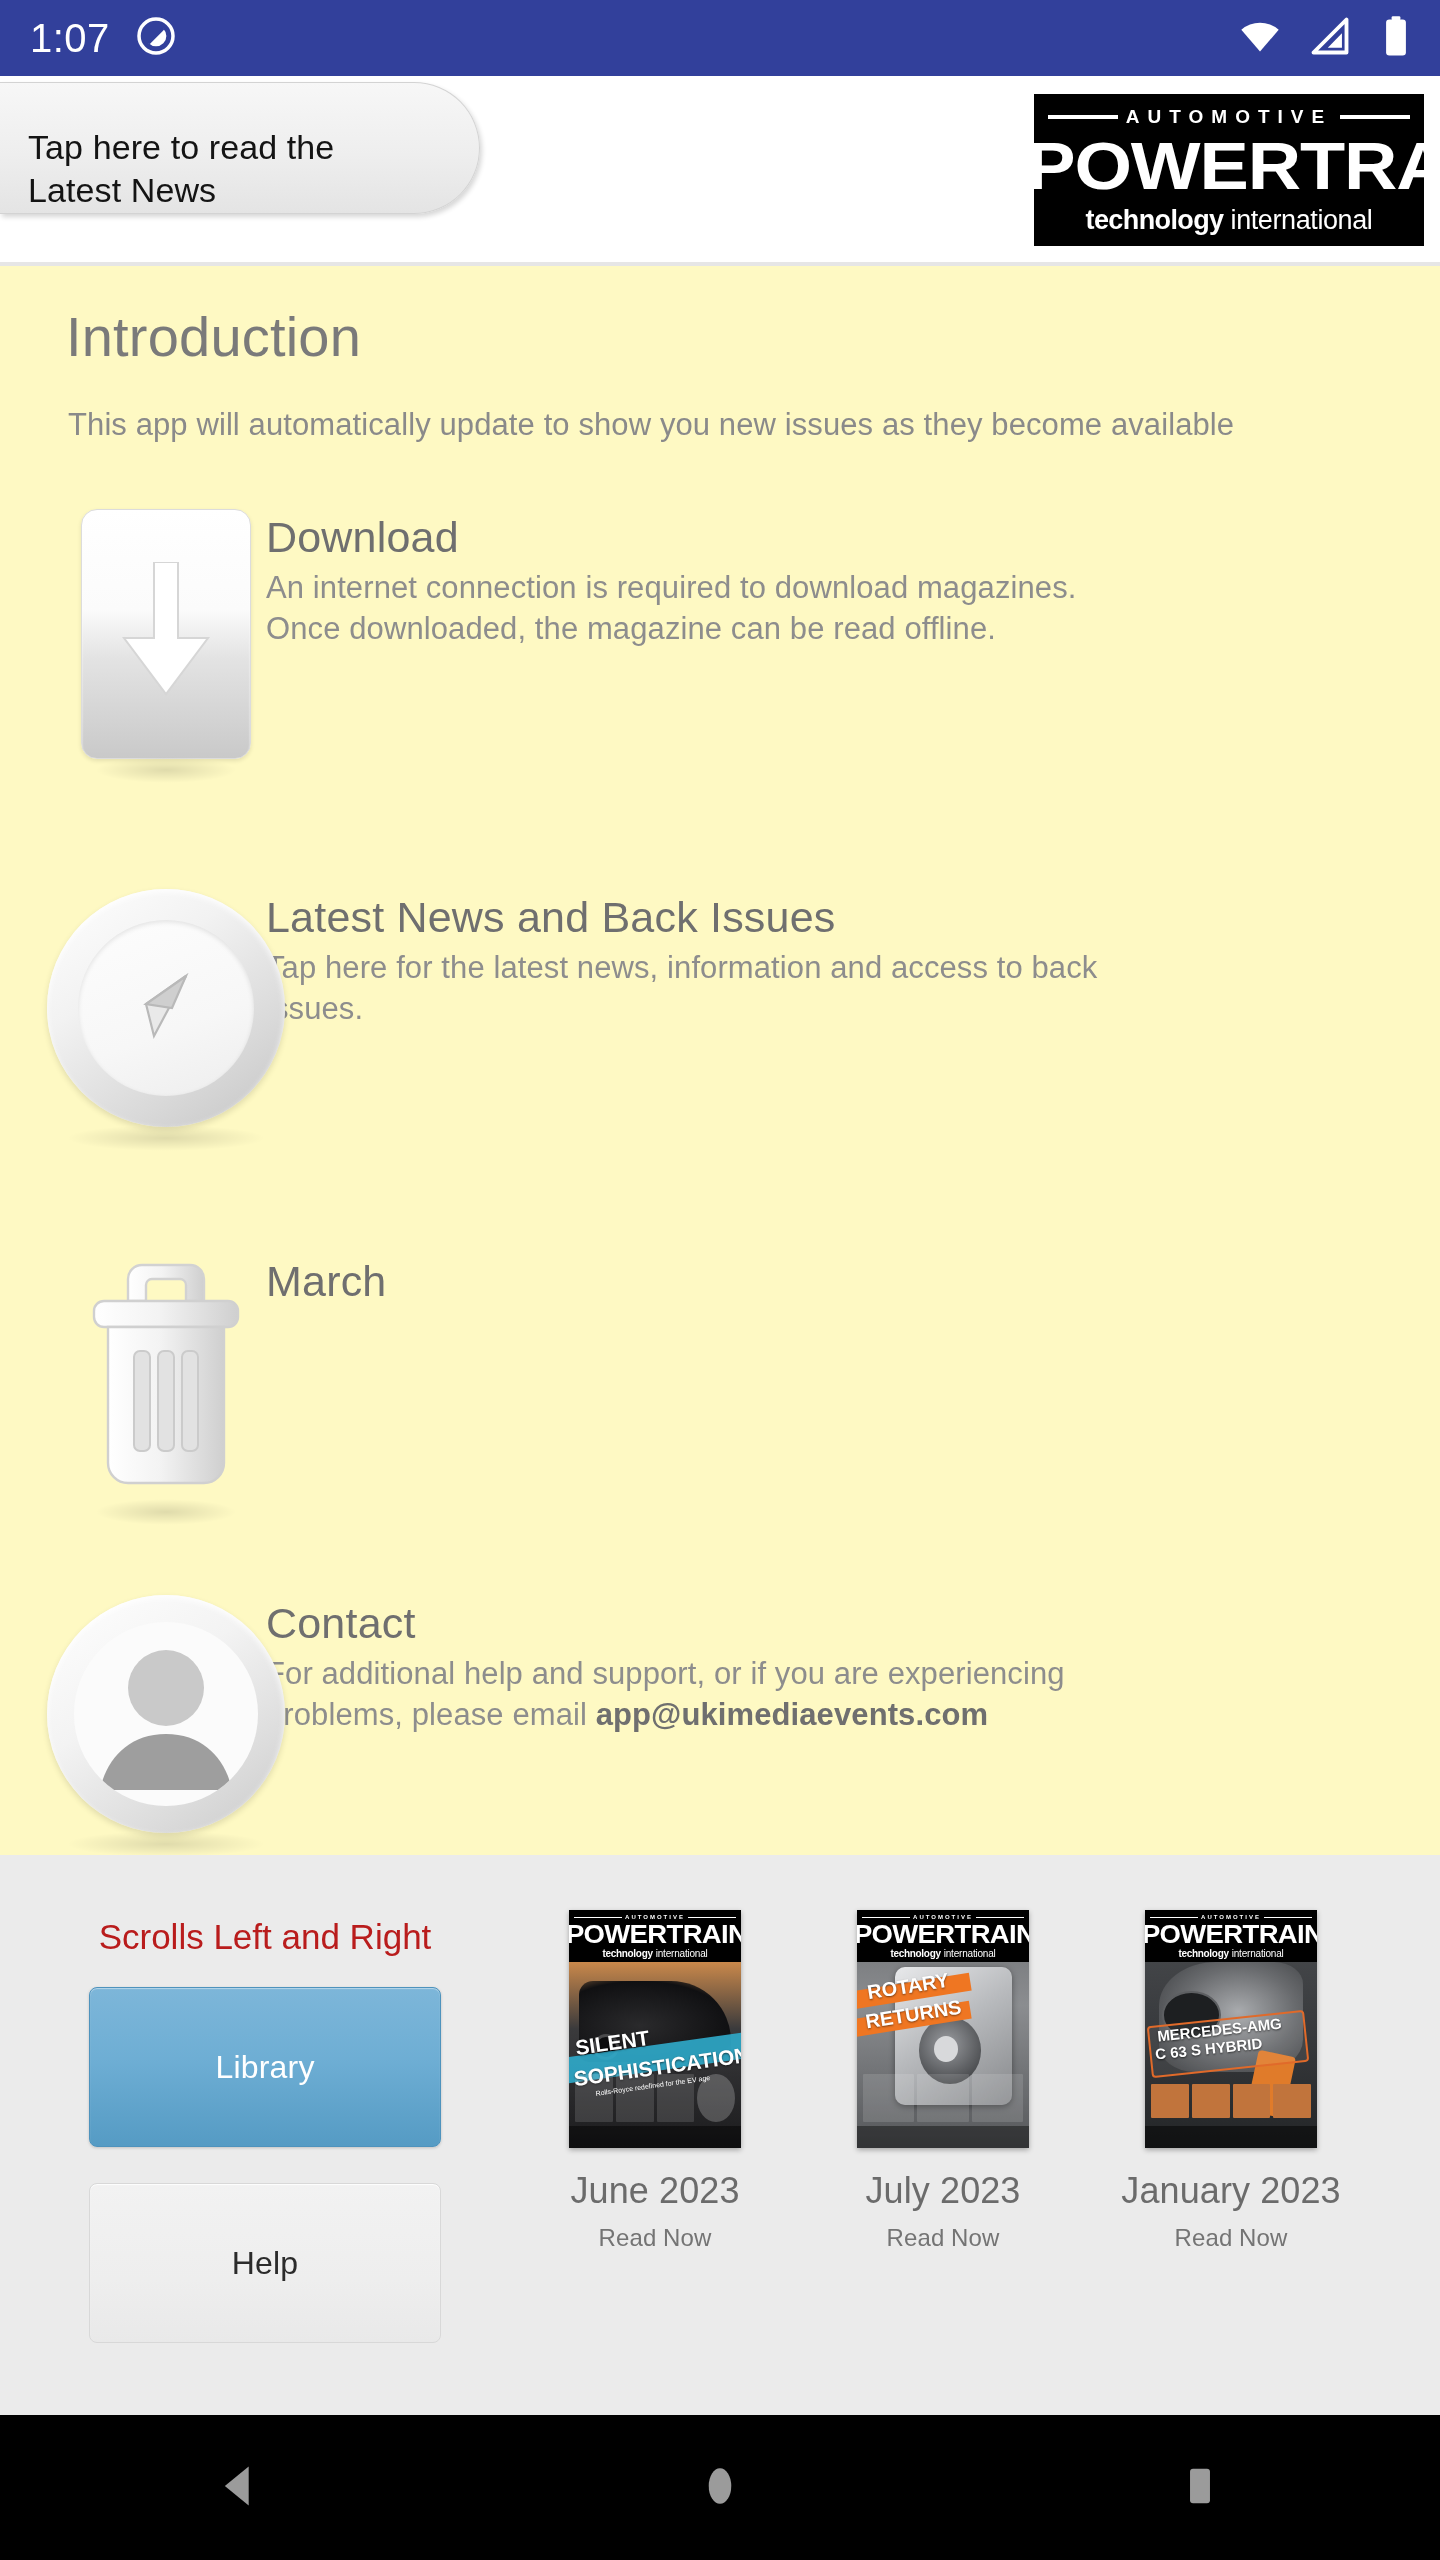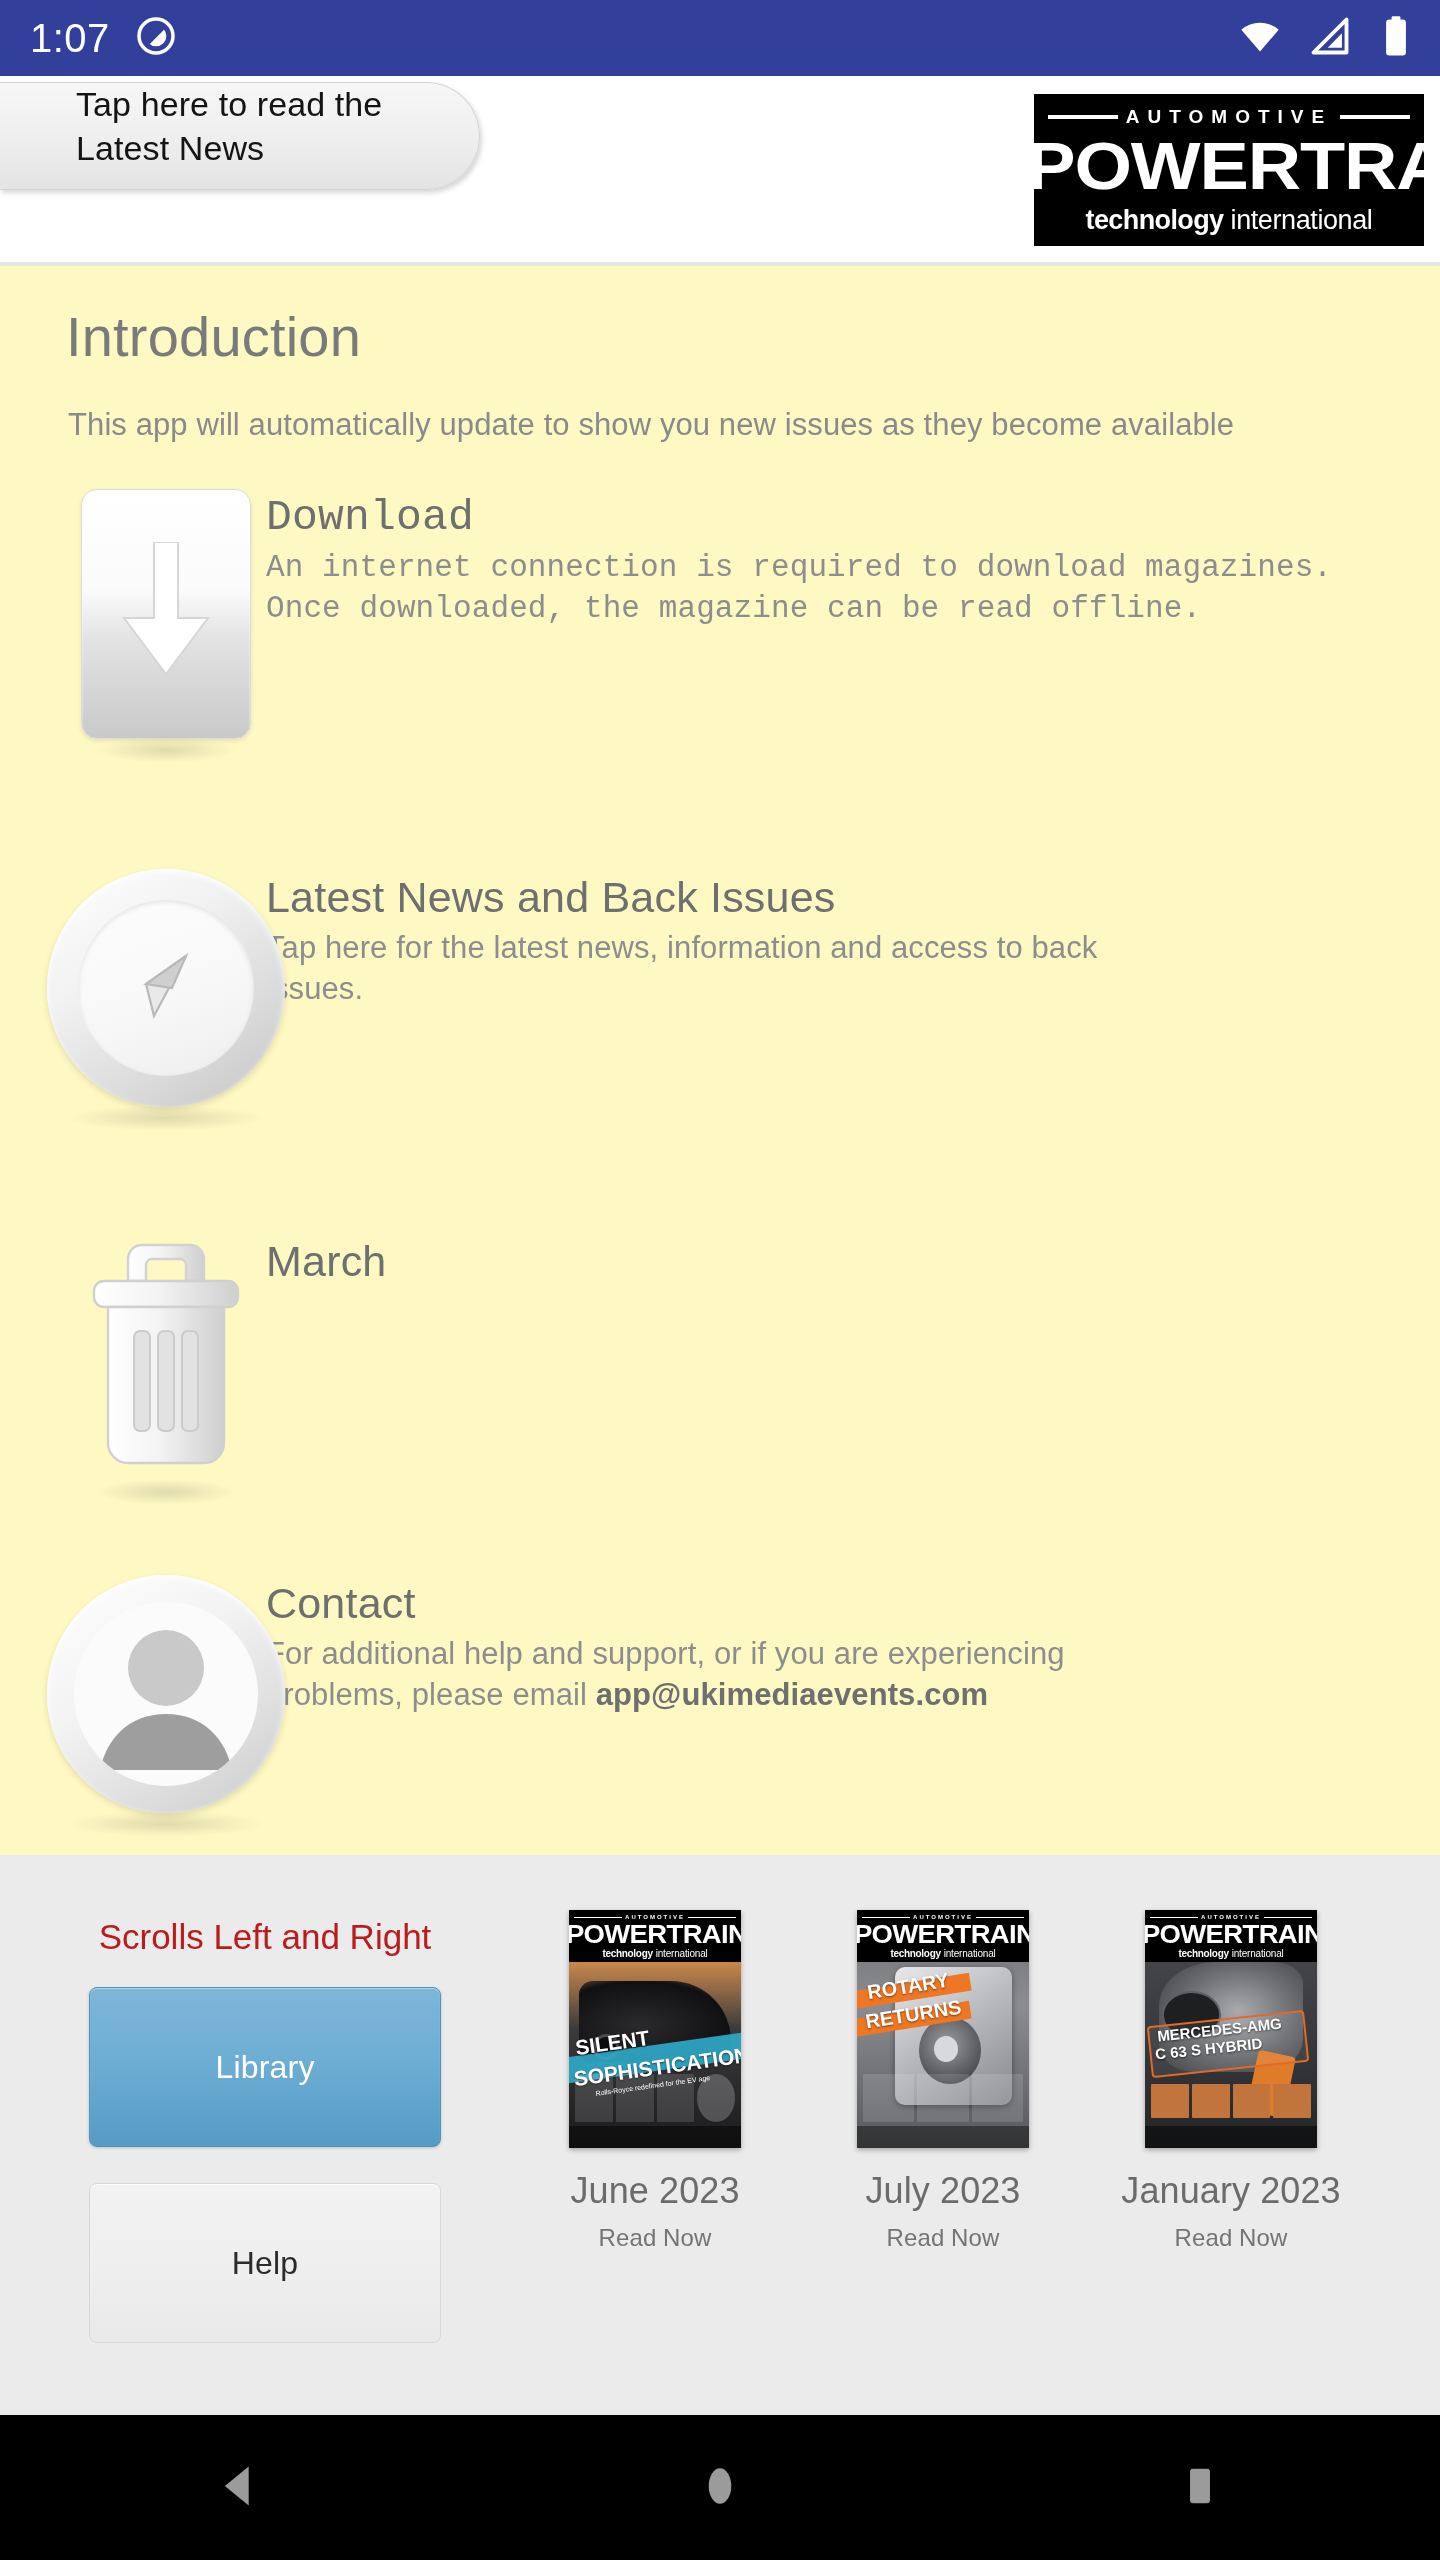--- a/index.html
+++ b/index.html
@@ -25,27 +25,27 @@
   .status-spacer{ flex:1 1 auto; }
   .status-right-icons{ display:flex; align-items:center; gap:26px; }
 
   
   .header{
     position:absolute; top:76px; left:0; width:1440px; height:188px;
     background:#ffffff;
   }
   .news-tab{
     position:absolute; left:0; top:6px;
-    width:480px; height:108px;
+    width:480px; height:132px;
     background:linear-gradient(180deg,#f7f7f7 0%,#eeeeee 55%,#e4e4e4 100%);
     border:1px solid #d3d3d3; border-left:none;
     border-top-right-radius:70px; border-bottom-right-radius:70px;
     box-shadow:2px 3px 5px rgba(0,0,0,.16);
-    display:flex; align-items:flex-start;
-    padding-left:76px;
+    display:flex; align-items:flex-end;
+    padding-left:28px;
   }
   .news-tab-label{
     font-size:34px; color:#141414; line-height:1.28; letter-spacing:.1px;
   }
   .logo{
     position:absolute; right:16px; top:18px;
     width:390px; height:152px; background:#000000;
     padding:12px 14px 10px 14px;
     display:flex; flex-direction:column; justify-content:space-between;
   }
@@ -296,21 +296,21 @@
     </div>
   </div>
 </div>
 <div class="header-divider"></div>
 
 <div class="content">
 
   <h1 class="page-title">Introduction</h1>
   <p class="page-sub">This app will automatically update to show you new issues as they become available</p>
 
-  <div class="feature" style="margin-top:46px;font-family:Liberation Mono, monospace;">
+  <div class="feature" style="margin-top:66px;">
     <div class="feature-icon">
       <div class="ico-shadow">
         <div class="ico-download">
           <span class="arrow">
             <svg width="104" height="150" viewBox="0 0 52 75">
               <path d="M20 0 H32 V38 H47 L26 66 L5 38 H20 Z" fill="#ffffff"></path>
               <path d="M20 0 H32 V38 H47 L26 66 L5 38 H20 Z" fill="none" stroke="#d6d6d6" stroke-width="1"></path>
             </svg>
           </span>
         </div>

